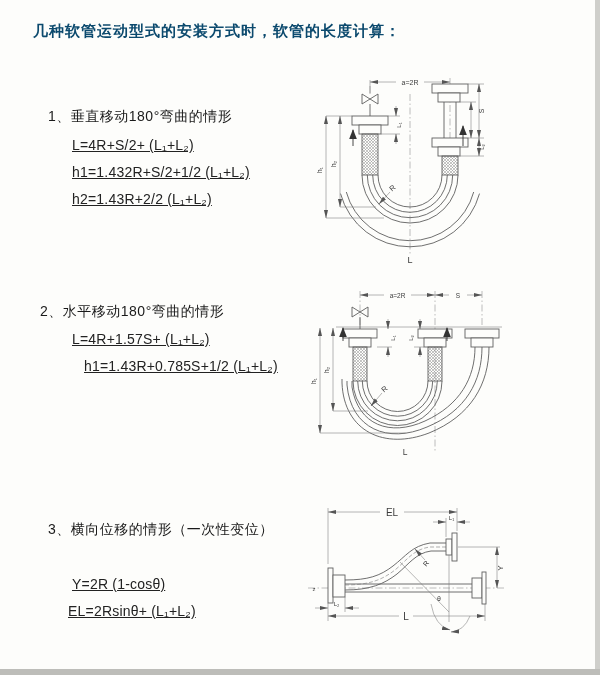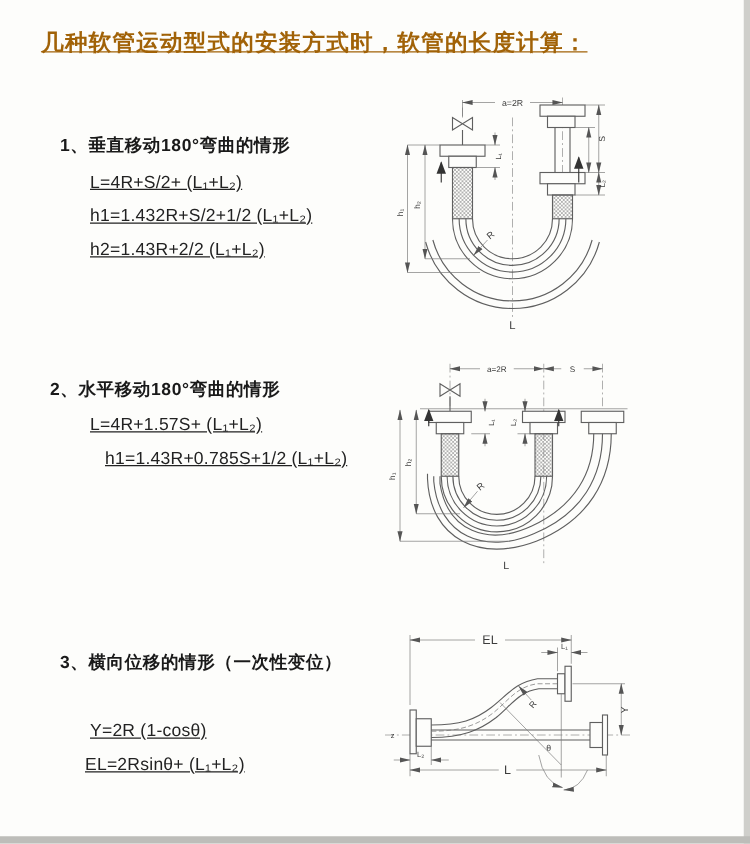--- a/index.html
+++ b/index.html
@@ -1,22 +1,22 @@
 <!DOCTYPE html>
 <html><head>
 <meta charset="utf-8">
 <style>
   html,body{margin:0;padding:0;}
   .page{position:relative;width:600px;height:675px;background:#fdfdfb;overflow:hidden;
         font-family:"Liberation Sans",sans-serif;color:#1f1f1f;}
   .edge-r{position:absolute;left:595px;top:0;width:5px;height:675px;background:#cfcfcb;}
   .edge-b{position:absolute;left:0;top:669px;width:600px;height:6px;background:#bdbdb9;}
   .txt{position:absolute;white-space:nowrap;}
-  .title{font-size:18px;font-weight:600;letter-spacing:1px;color:#a16207;text-decoration:underline;}
-  .heading{font-size:14px;font-weight:700;letter-spacing:0.5px;color:#1a1a1a;}
+  .title{font-size:15px;font-weight:600;letter-spacing:1px;color:#0c4a6e;}
+  .heading{font-size:14px;font-weight:400;letter-spacing:0.5px;color:#1a1a1a;}
   .formula{font-size:14px;font-weight:400;letter-spacing:0.2px;color:#222;text-decoration:underline;}
   svg{position:absolute;overflow:visible;}
   .ln{stroke:#5f5f5f;stroke-width:0.9;fill:none;}
   .fl{stroke:#5f5f5f;stroke-width:0.9;fill:#fdfdfb;}
   .thin{stroke:#7a7a7a;stroke-width:0.55;fill:none;}
   .cl{stroke:#8a8a8a;stroke-width:0.55;fill:none;stroke-dasharray:7 2.5 1.5 2.5;}
   .hdash{stroke:#7a7a7a;stroke-width:0.6;fill:none;stroke-dasharray:4 2;}
   .lbl{fill:#3c3c3c;font-family:"Liberation Sans",sans-serif;}
 </style>
 </head>

